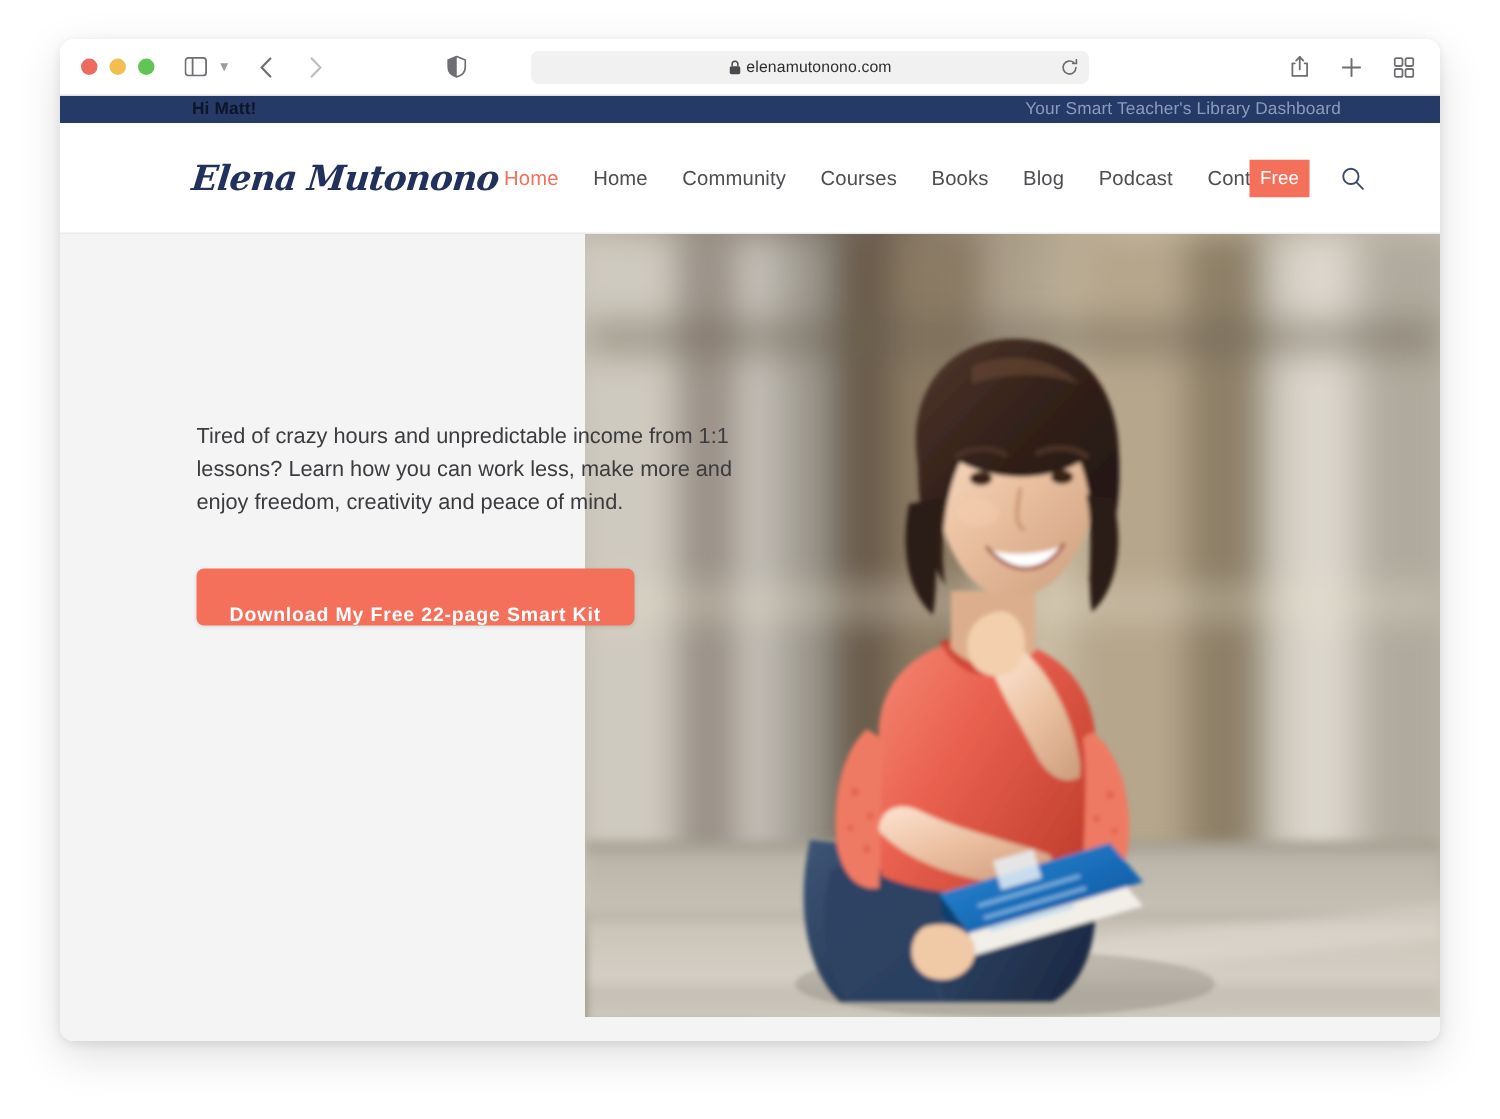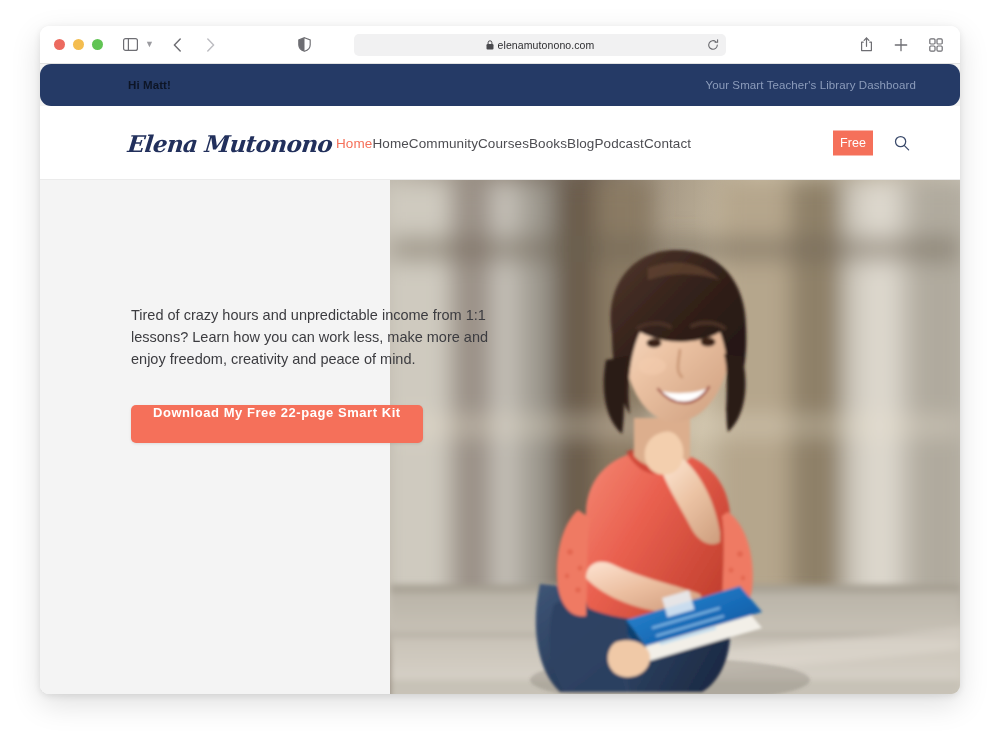--- a/index.html
+++ b/index.html
@@ -95,35 +95,34 @@
   .viewport {
     position: relative;
     height: 630px;
     background: #f4f4f4;
     overflow: hidden;
   }
 
   
   .announce-bar {
     position: relative;
-    height: 42px;
+    height: 18px;
     background: #253a66;
     display: flex;
     align-items: center;
-    border-radius: 11px;
   }
   .announce-left {
     position: absolute; left: 88px;
     font-size: 11.5px;
     font-weight: bold;
     color: #0d1526;
     letter-spacing: 0.1px;
   }
   .announce-right {
-    position: absolute; right: 44px;
+    position: absolute; right: 66px;
     font-size: 11.5px;
     color: #8c9cbb;
     letter-spacing: 0.1px;
   }
 
   
   .site-header {
     position: relative;
     height: 74px;
     background: #ffffff;
@@ -148,20 +147,21 @@
     white-space: nowrap;
   }
 
   .main-nav {
     position: absolute;
     left: 296px;
     top: 50%;
     transform: translateY(-50%);
     display: flex;
     align-items: center;
+    gap: 23px;
   }
   .nav-link {
     font-size: 13.5px;
     color: #4d4d52;
     letter-spacing: 0.1px;
     white-space: nowrap;
   }
   .nav-link.active { color: #f5705a; }
 
   .free-btn {
@@ -237,21 +237,21 @@
   .hero-sub {
     font-size: 14.5px;
     line-height: 1.52;
     color: #3c3c40;
     width: 362px;
     margin-bottom: 33px;
   }
 
   .cta-btn {
     display: inline-flex;
-    align-items: flex-start;
+    align-items: flex-end;
     justify-content: center;
     height: 38px;
     padding: 0 22px;
     background: #f5705a;
     border: none;
     border-radius: 5px;
     cursor: pointer;
     box-shadow: 0 1px 3px rgba(0,0,0,0.10);
   }
   .cta-btn span {

